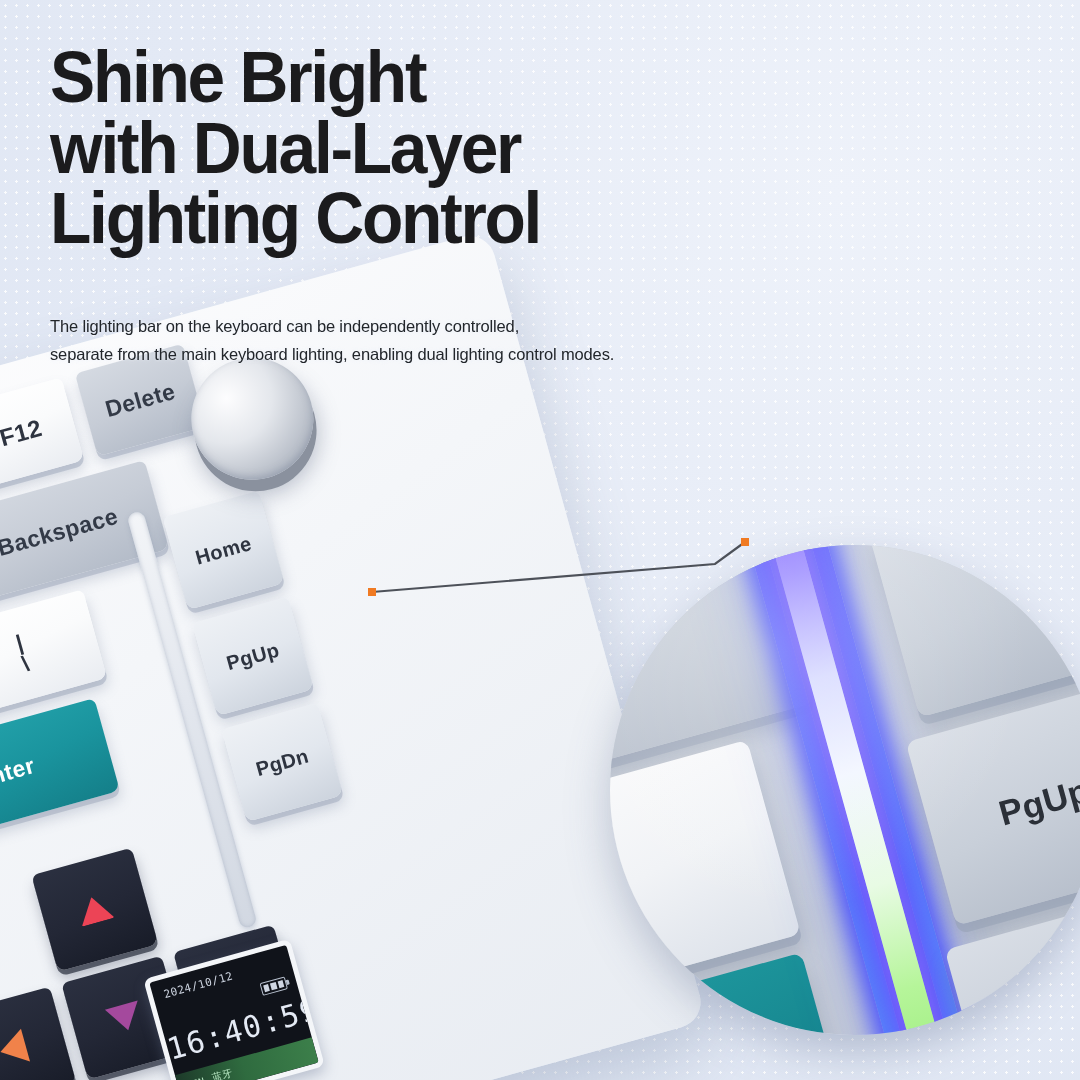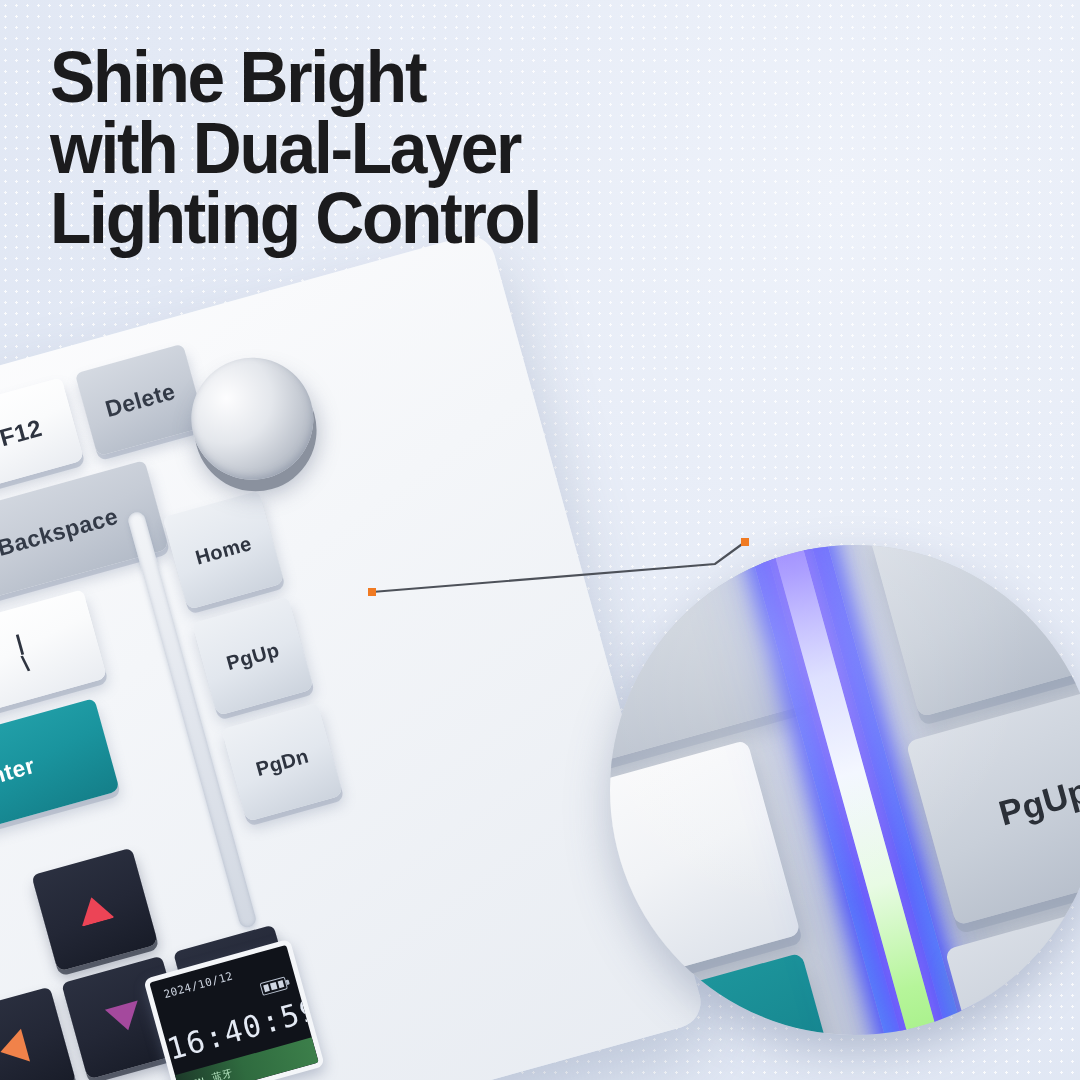--- a/index.html
+++ b/index.html
@@ -278,14 +278,16 @@
 
   <svg id="callout" width="1080" height="1080" viewBox="0 0 1080 1080">
     <polyline points="372,592 715,564 745,542" fill="none" stroke="#4d5159" stroke-width="2.2"></polyline>
     <rect x="368" y="588" width="8" height="8" fill="#f07a22"></rect>
     <rect x="741" y="538" width="8" height="8" fill="#f07a22"></rect>
   </svg>
 
   <h1 id="headline">Shine Bright
 with Dual-Layer
 Lighting Control</h1>
+  <p id="subtitle">The lighting bar on the keyboard can be independently controlled,
+separate from the main keyboard lighting, enabling dual lighting control modes.</p>
 
 </div>
 
 </body></html>

